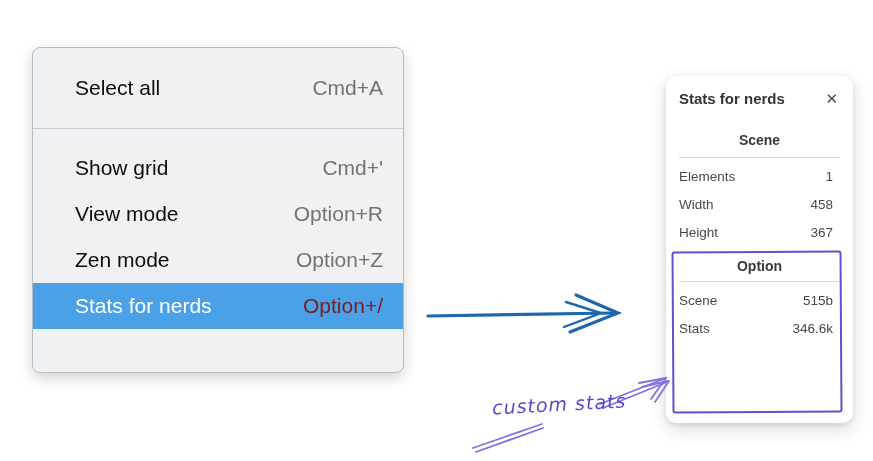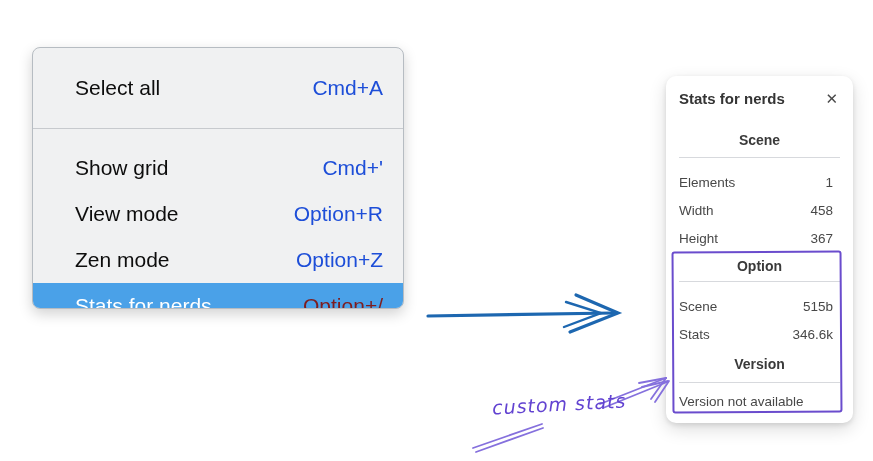--- a/index.html
+++ b/index.html
@@ -2,53 +2,53 @@
 <html><head>
 <meta charset="utf-8">
 <style>
   * { margin:0; padding:0; box-sizing:border-box; }
   html,body { background:#fff; }
   body { font-family:"Liberation Sans", sans-serif; }
   .canvas { position:relative; width:873px; height:461px; background:#fff; overflow:hidden; }
 
   
   .menu {
-    position:absolute; left:32px; top:47px; width:372px; height:262px;
+    position:absolute; left:32px; top:47px; width:372px; height:326px;
     background:#f0f1f2; border:1px solid #b6bcc2; border-radius:8px;
     box-shadow:0 5px 14px rgba(0,0,0,.18);
     overflow:hidden;
   }
   .menu-group-1 { padding:15px 0; }
   .menu-group-2 { padding:16px 0 17px; }
   .menu-divider { height:1px; background:#c7cace; }
   .menu-item {
     height:50px; display:flex; align-items:center; justify-content:space-between;
     padding:0 20px 0 42px; font-size:21px; color:#0d0d0d; cursor:default;
   }
   .menu-group-2 .menu-item { height:46px; }
-  .menu-item .shortcut { color:#1d4ed8; }
+  .menu-item .shortcut { color:#737373; }
   .menu-item.highlight { background:#4aa1e8; color:#ffffff; }
   .menu-item.highlight .shortcut { color:#7f1d1d; }
 
   
   .flow-arrow { position:absolute; left:420px; top:288px; }
 
   
   .panel {
     position:absolute; left:666px; top:76px; width:187px; height:347px;
     background:#ffffff; border-radius:10px;
     box-shadow:0 2px 5px rgba(0,0,0,.10), 0 6px 18px rgba(0,0,0,.14);
     padding:12px 13px; color:#484848; font-size:13.5px;
   }
   .panel-header { height:20px; display:flex; align-items:center; justify-content:space-between; }
   .panel-title { font-size:15px; font-weight:700; color:#343434; }
   .panel-close { font-size:15px; color:#4a4a4a; cursor:pointer; line-height:1; padding:2px; }
   .sec-header { height:20px; line-height:20px; text-align:center; font-weight:700; font-size:14px; color:#3a3a3a; }
   .sec-divider { border-top:1px solid #d7d9dd; }
-  .srow { height:28px; display:flex; align-items:flex-end; justify-content:space-between; padding-right:7px; }
+  .srow { height:28px; display:flex; align-items:center; justify-content:space-between; padding-right:7px; }
   .snote { height:28px; display:flex; align-items:center; }
   .sec-scene { margin-top:22px; }
   .sec-scene .sec-divider { margin:7px 0 4px; }
   .sec-storage { margin-top:10px; }
   .sec-storage .sec-divider { margin:5px 0 4px; }
   .sec-version { margin-top:12px; }
   .sec-version .sec-divider { margin:8px 0 4px; }
 
   
   .purple-box {
@@ -136,25 +136,20 @@
       <div class="srow">
         <span>Scene</span>
         <span>515b</span>
       </div>
       <div class="srow">
         <span>Stats</span>
         <span>346.6k</span>
       </div>
     </div>
 
-    <div class="sec-version">
-      <div class="sec-header">Version</div>
-      <div class="sec-divider"></div>
-      <div class="snote">Version not available</div>
-    </div>
   </div>
 
   <div class="purple-box"></div>
 
   <svg class="annot-svg" width="260" height="99" viewBox="0 0 260 99">
     <g stroke="#8570dd" fill="none" stroke-width="1.8" stroke-linecap="round">
       <path d="M43 86 L112 62"></path>
       <path d="M46 90 L113 66"></path>
       <path d="M170 42 L236 16"></path>
       <path d="M173 46 L237 20"></path>

